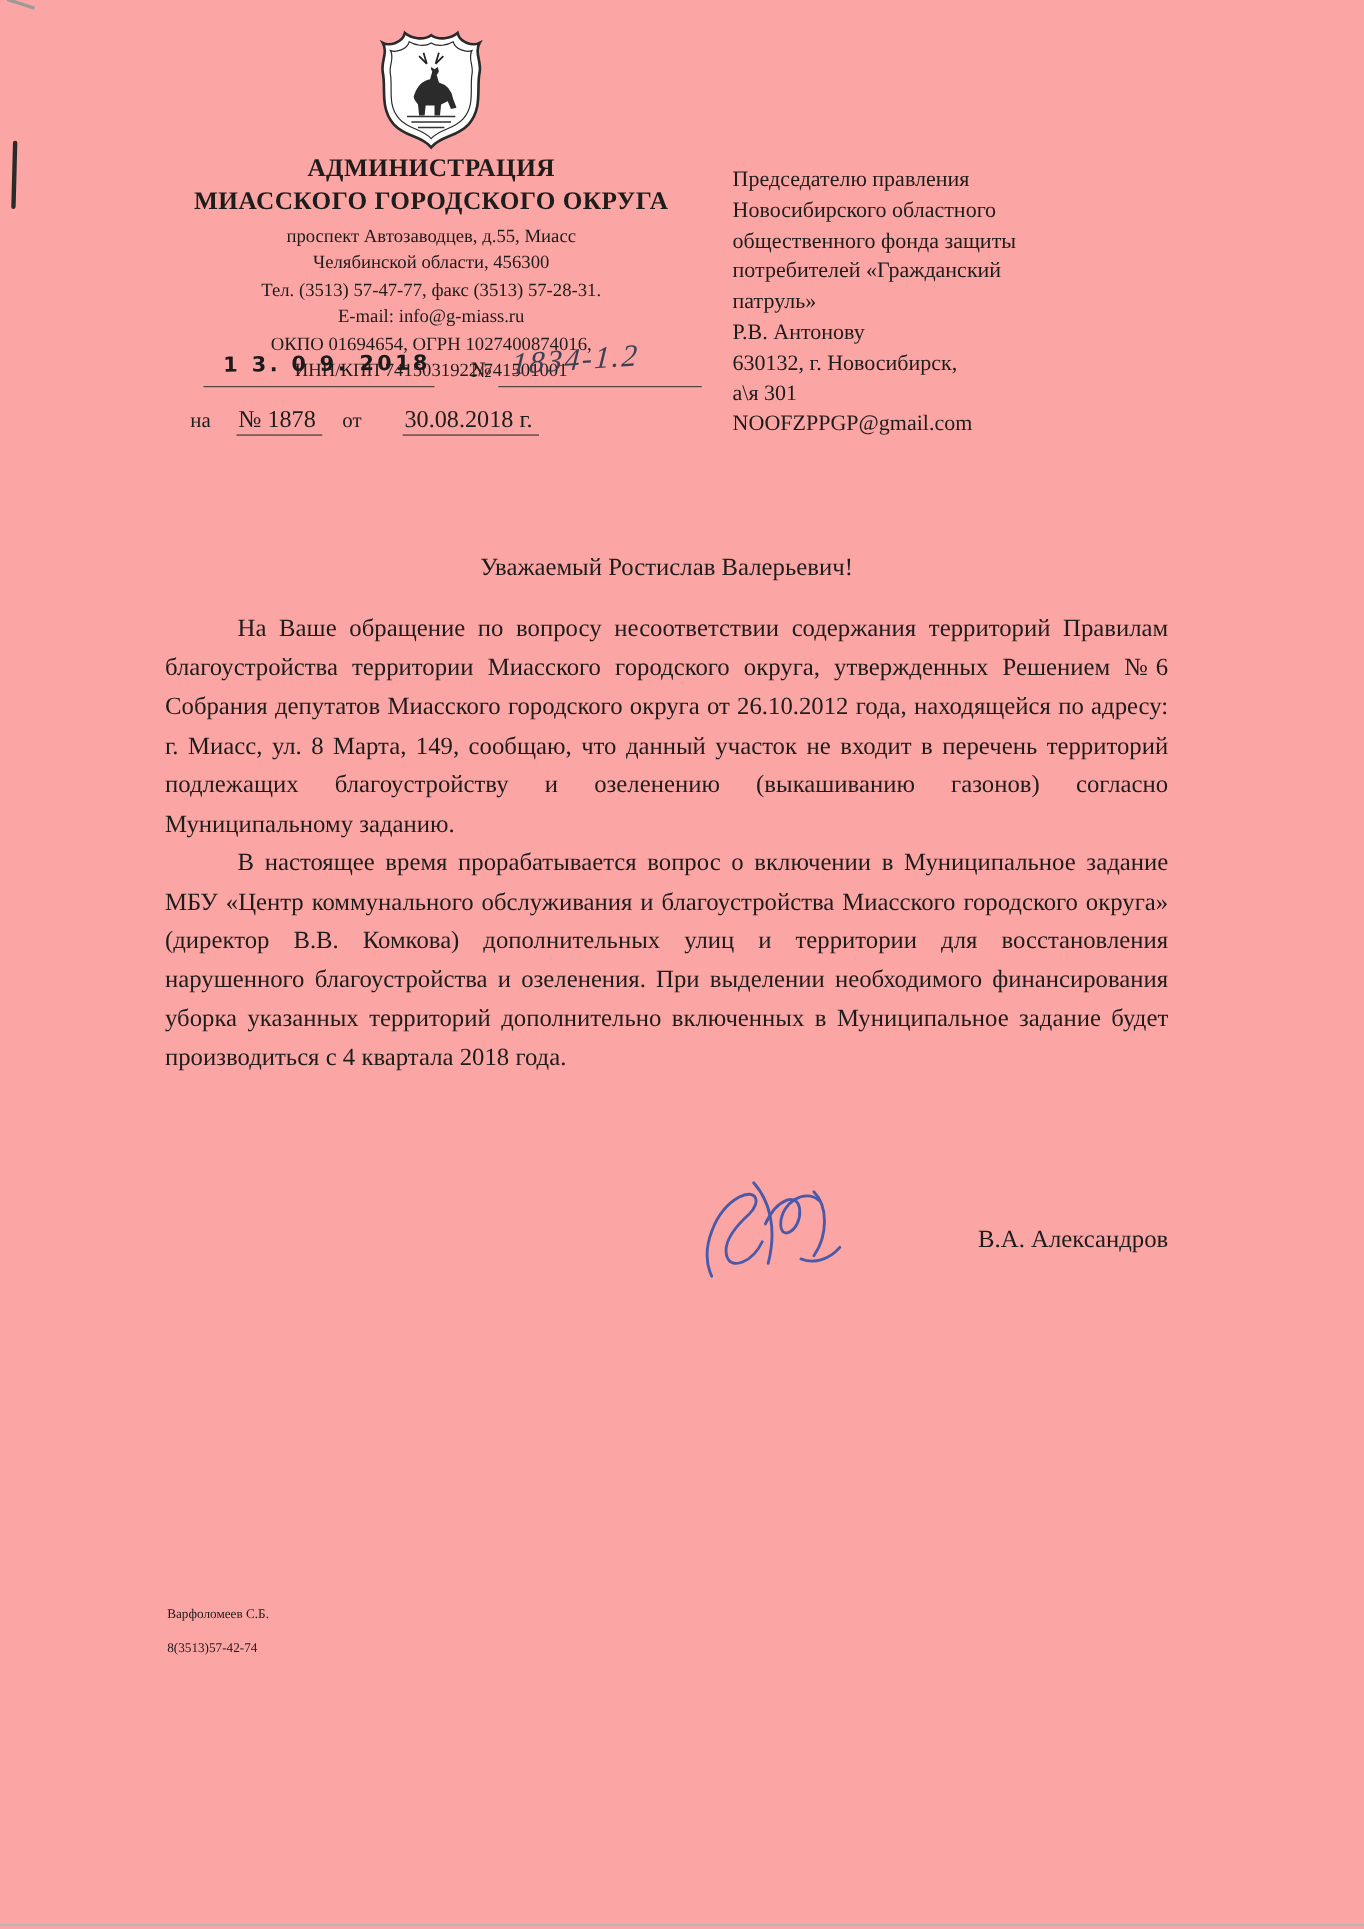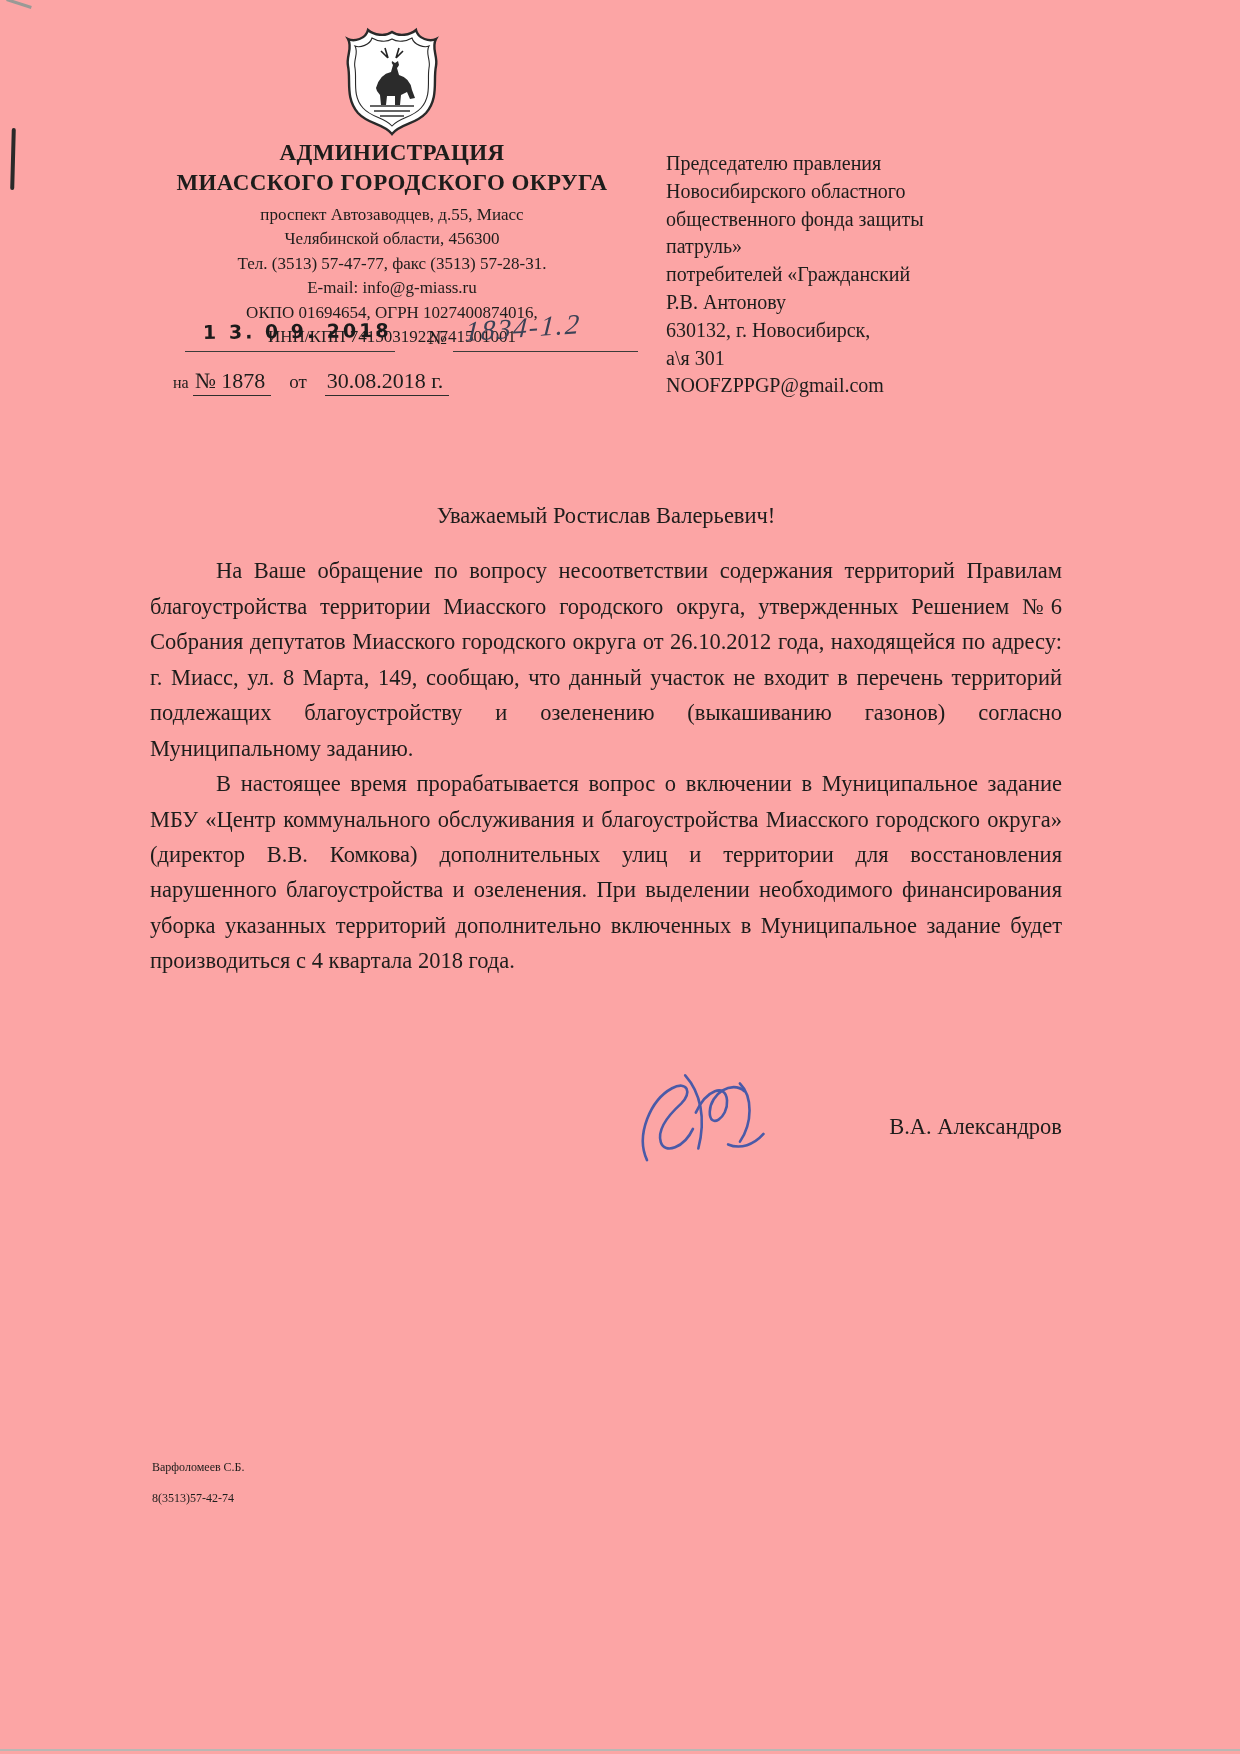--- a/index.html
+++ b/index.html
@@ -39,22 +39,22 @@
   .hand-number{
     position:absolute;left:280px;top:-6px;
     font-style:italic;font-size:28px;color:#3c4256;
     transform:rotate(-4deg) skewX(-8deg);
     letter-spacing:2px;
   }
   .num-line2{position:absolute;left:268px;top:33px;width:185px;border-bottom:1.5px solid #3c3c3a;}
 
   
   .ref-row{position:absolute;left:173px;top:368px;font-size:22px;}
-  .ref-prefix{font-size:16px;margin-right:4px;}
-  .u{border-bottom:1.6px solid #2e2e2c;padding:0 6px 2px 2px;}
+  .ref-prefix{font-size:19px;margin-right:4px;}
+  .u{border-bottom:1.6px solid #2e2e2c;padding:0 6px 2px 2px;margin-left:19px;}
   .ref-ot{margin:16px 18px 0 18px;font-size:19px;}
 
   
   .addressee{position:absolute;left:666px;top:150px;width:370px;font-size:20px;line-height:1.39;}
 
   
   .body{position:absolute;left:150px;top:498px;width:912px;font-size:22.5px;line-height:1.575;}
   .salutation{text-align:center;margin:0 0 20px 0;}
   .body p{margin:0;text-align:justify;text-indent:66px;}
 
@@ -113,22 +113,22 @@
   </div>
 
   <div class="ref-row">
     <span class="ref-prefix">на</span><span class="u">№ 1878</span><span class="ref-ot">от</span><span class="u">30.08.2018 г.</span>
   </div>
 
   <div class="addressee">
     <div>Председателю правления</div>
     <div>Новосибирского областного</div>
     <div>общественного фонда защиты</div>
+    <div>потребителей «Гражданский</div>
     <div>патруль»</div>
-    <div>потребителей «Гражданский</div>
     <div>Р.В. Антонову</div>
     <div>630132, г. Новосибирск,</div>
     <div>а\я 301</div>
     <div>NOOFZPPGP@gmail.com</div>
   </div>
 
   <div class="body">
     <div class="salutation">Уважаемый Ростислав Валерьевич!</div>
     <p>На Ваше обращение по вопросу несоответствии содержания территорий Правилам благоустройства территории Миасского городского округа, утвержденных Решением №6 Собрания депутатов Миасского городского округа от 26.10.2012 года,  находящейся по адресу: г. Миасс, ул. 8 Марта, 149, сообщаю, что данный участок не входит в перечень территорий подлежащих благоустройству и озеленению (выкашиванию газонов) согласно Муниципальному заданию.</p>
     <p>В настоящее время прорабатывается вопрос о включении в Муниципальное задание МБУ «Центр коммунального обслуживания и благоустройства Миасского городского округа» (директор В.В. Комкова) дополнительных улиц и территории для восстановления нарушенного благоустройства и озеленения. При выделении необходимого финансирования уборка указанных территорий дополнительно включенных в Муниципальное задание будет производиться с 4 квартала 2018 года.</p>

